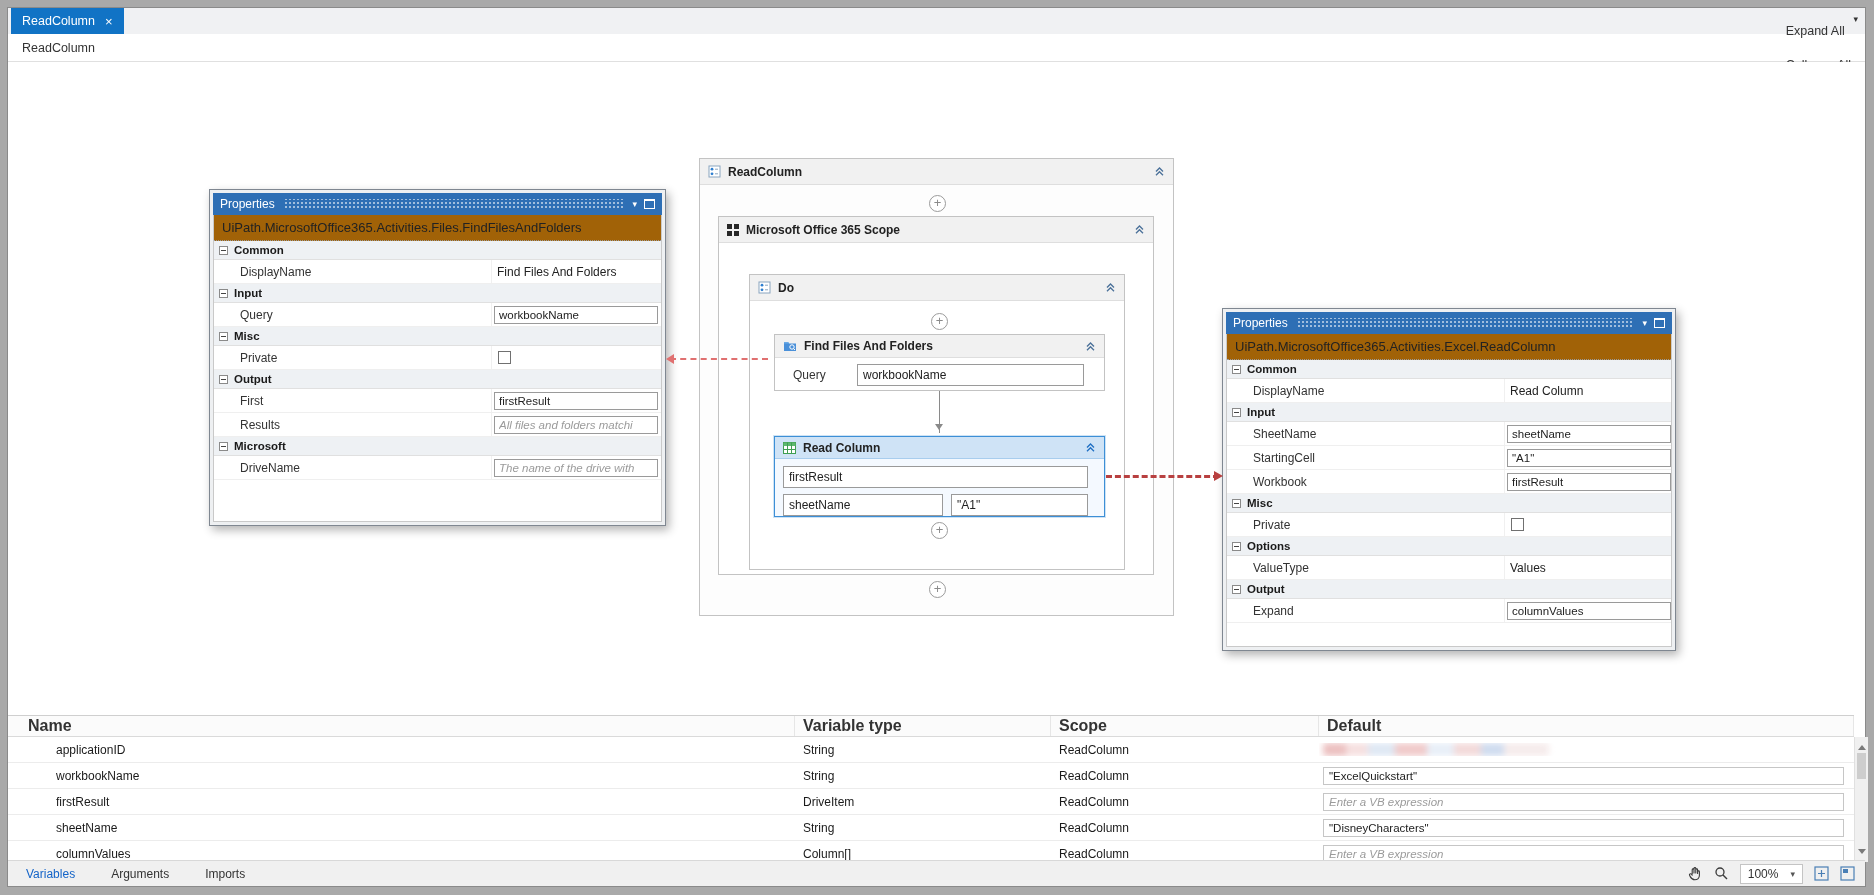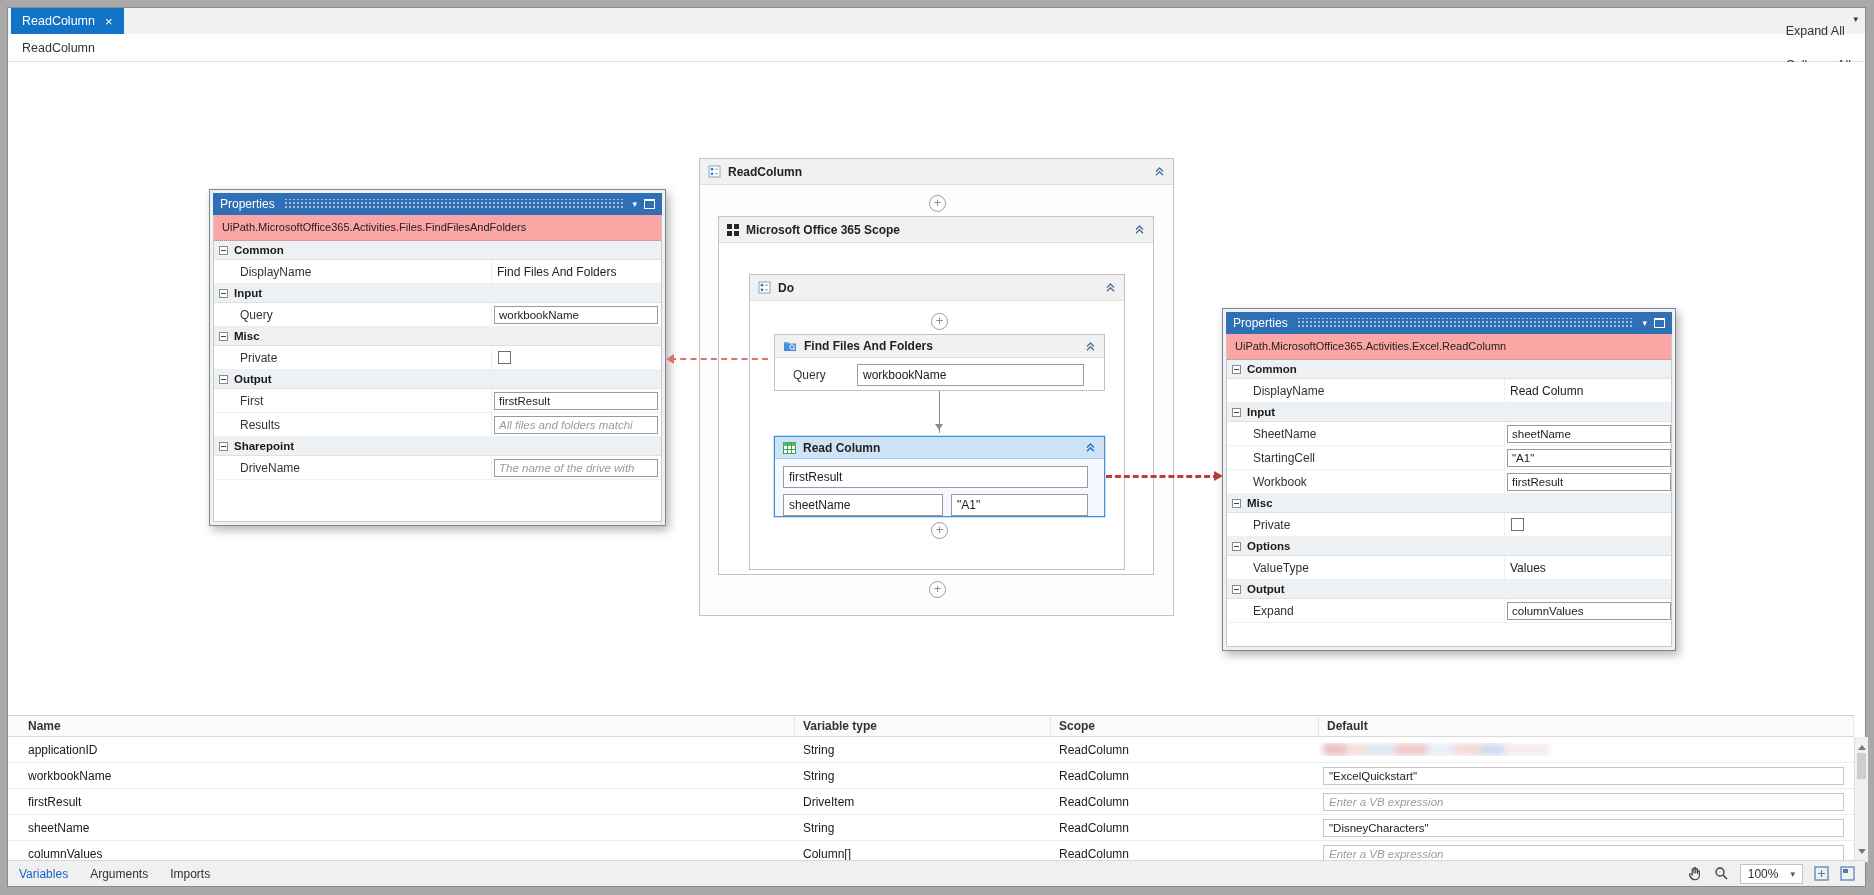--- a/index.html
+++ b/index.html
@@ -40,21 +40,21 @@
   .rc-content { padding:7px 8px 0 8px; display:flex; flex-direction:column; gap:6px; }
   .rc-row2 { display:flex; gap:8px; }
 
   
   .tool-panel { position:absolute; background:#eef0f2; border:1px solid #7f8791; padding:3px; box-shadow:3px 4px 9px rgba(0,0,0,.3); box-sizing:border-box; z-index:5; display:flex; flex-direction:column; }
   .panel-title { height:22px; background:#2e6fb5; color:#fff; display:flex; align-items:center; padding:0 7px; font-size:12px; flex:0 0 auto; }
   .panel-title .dots { flex:1; height:11px; margin:0 9px; background-image:radial-gradient(rgba(255,255,255,.55) 1px, transparent 1.3px); background-size:4px 4px; background-position:0 2px; }
   .t-chev { font-size:9px; margin-right:7px; }
   .t-max { width:9px; height:7px; border:1px solid #fff; border-top-width:2px; }
   .panel-body { background:#fff; border:1px solid #c9c9c9; border-top:none; flex:1; display:flex; flex-direction:column; overflow:hidden; }
-  .type-row { height:25px; line-height:25px; padding:0 8px; font-size:11px; color:#222; background:#fca5a5; border-bottom:1px dotted #9a9a9a; white-space:nowrap; overflow:hidden; flex:0 0 auto; }
+  .type-row { height:25px; line-height:25px; padding:0 8px; font-size:13px; color:#222; background:#a16207; border-bottom:1px dotted #9a9a9a; white-space:nowrap; overflow:hidden; flex:0 0 auto; }
   .cat-row { height:19px; display:flex; align-items:center; gap:6px; padding:0 5px; background:#eef1f4; font-size:11.5px; font-weight:bold; color:#1a1a1a; border-bottom:1px solid #e0e0e0; flex:0 0 auto; box-sizing:border-box; }
   .cat-box { width:9px; height:9px; border:1px solid #8a8a8a; background:#fff; box-sizing:border-box; }
   .cat-box::after { content:""; display:block; width:5px; height:1px; background:#444; margin:3px auto 0; }
   .prop-row { display:grid; grid-template-columns:277px 1fr; height:23px; align-items:center; border-bottom:1px solid #efefef; font-size:12px; color:#333; flex:0 0 auto; }
   .prop-label { padding-left:26px; white-space:nowrap; overflow:hidden; }
   .prop-value { display:flex; align-items:center; gap:3px; padding:0 5px 0 2px; border-left:1px solid #f0f0f0; height:100%; box-sizing:border-box; }
   .prop-value .txt { padding-left:3px; color:#222; }
   .p-input { flex:1; min-width:0; height:18px; border:1px solid #9a9a9a; font-size:11.5px; padding:0 4px; font-family:inherit; color:#222; box-sizing:border-box; }
   .p-input::placeholder, .vb-input::placeholder { color:#9b9b9b; font-style:italic; }
   .ellipsis-btn { flex:0 0 20px; width:20px; height:18px; border:1px solid #9a9a9a; background:#efefef; font-size:10px; line-height:15px; text-align:center; color:#333; box-sizing:border-box; cursor:default; }
@@ -62,41 +62,41 @@
   .panel-fill { flex:1; background:#fff; }
 
   
   .dash-arrow { position:absolute; height:0; z-index:6; }
   .dash-arrow.to-left { border-top:2px dashed #e07070; }
   .dash-arrow.to-left::before { content:""; position:absolute; left:-9px; top:-6px; border:5px solid transparent; border-right:8px solid #e07070; }
   .dash-arrow.to-right { border-top:3px dashed #b84040; }
   .dash-arrow.to-right::after { content:""; position:absolute; right:-9px; top:-7px; border:5.5px solid transparent; border-left:9px solid #b84040; }
 
   
-  .vars-header { position:absolute; top:707px; left:0; width:1846px; height:22px; background:#fbfbfb; border-top:1px solid #cfcfcf; border-bottom:1px solid #dadada; display:grid; grid-template-columns:787px 256px 268px 1fr; align-items:center; font-size:12px; font-weight:bold; color:#333; box-sizing:border-box; }
+  .vars-header { position:absolute; top:707px; left:0; width:1846px; height:22px; background:#fbfbfb; border-top:1px solid #cfcfcf; border-bottom:1px solid #dadada; display:grid; grid-template-columns:787px 256px 268px 1fr; align-items:center; font-size:16px; font-weight:bold; color:#333; box-sizing:border-box; }
   .vars-header > div { padding-left:8px; border-right:1px solid #e6e6e6; height:100%; display:flex; align-items:center; box-sizing:border-box; }
   .vars-header > div:first-child { padding-left:20px; }
   .vars-rows { position:absolute; top:729px; left:0; width:1846px; }
   .var-row { display:grid; grid-template-columns:787px 256px 268px 1fr; height:25px; align-items:center; border-bottom:1px solid #ececec; font-size:12px; color:#1a1a1a; }
   .var-row > div { padding-left:8px; overflow:hidden; white-space:nowrap; }
-  .var-row > div:first-child { padding-left:20px; }
+  .var-row > div:first-child { padding-left:20px;margin-left:28px; }
   .default-cell { padding:0 10px 0 4px !important; }
   .vb-input { width:100%; height:18px; border:1px solid #c6c6c6; font-size:11.5px; padding:0 5px; box-sizing:border-box; font-family:inherit; color:#222; background:#fff; }
   .redacted { width:226px; height:13px; filter:blur(3px); border-radius:2px;
     background:linear-gradient(90deg,#ecc0c0 0 10%,#f6e0e0 10% 20%,#dfe8f4 20% 32%,#f0caca 32% 46%,#e8eff8 46% 58%,#f3dada 58% 70%,#cfdcef 70% 80%,#f6ecec 80% 100%); }
 
   .v-scroll { position:absolute; left:1846px; top:729px; width:14px; height:125px; background:#f0f0f0; border-left:1px solid #e0e0e0; box-sizing:border-box; }
   .v-scroll .up, .v-scroll .down { position:absolute; left:3px; width:0; height:0; border:4px solid transparent; }
   .v-scroll .up { top:4px; border-bottom:5px solid #7a7a7a; }
   .v-scroll .down { bottom:4px; border-top:5px solid #7a7a7a; }
   .v-scroll .thumb { position:absolute; top:16px; left:2px; width:9px; height:26px; background:#cdcdcd; }
 
   
   .statusbar { position:absolute; left:0; bottom:0; right:0; height:26px; background:#f0f0f0; border-top:1px solid #d8d8d8; display:flex; align-items:center; font-size:12px; color:#333; box-sizing:border-box; }
-  .sb-tab { padding:0 11px; cursor:default; }
+  .sb-tab { padding:0 18px; cursor:default; }
   .sb-tab.active { color:#1464c8; }
   .sb-right { margin-left:auto; display:flex; align-items:center; gap:11px; padding-right:10px; }
   .zoom-select { display:flex; align-items:center; gap:12px; border:1px solid #c4c4c4; background:#fff; height:20px; padding:0 7px; box-sizing:border-box; }
   .zoom-select .chev { font-size:9px; color:#555; }
   .icon-btn { display:flex; align-items:center; justify-content:center; }
 </style>
 </head>
 <body>
 
 <div class="screen">
@@ -276,21 +276,21 @@
           <div class="prop-row">
             <div class="prop-label">Results</div>
             <div class="prop-value">
               <input class="p-input" placeholder="All files and folders matchi" style="">
               <span class="ellipsis-btn">...</span>
             </div>
           </div>
 
           <div class="cat-row">
               <span class="cat-box"></span>
-              <span>Sharepoint</span>
+              <span>Microsoft</span>
             </div>
           <div class="prop-row">
             <div class="prop-label">DriveName</div>
             <div class="prop-value">
               <input class="p-input" placeholder="The name of the drive with" style="">
               <span class="ellipsis-btn">...</span>
             </div>
           </div>
           <div class="panel-fill"></div>
         </div>

